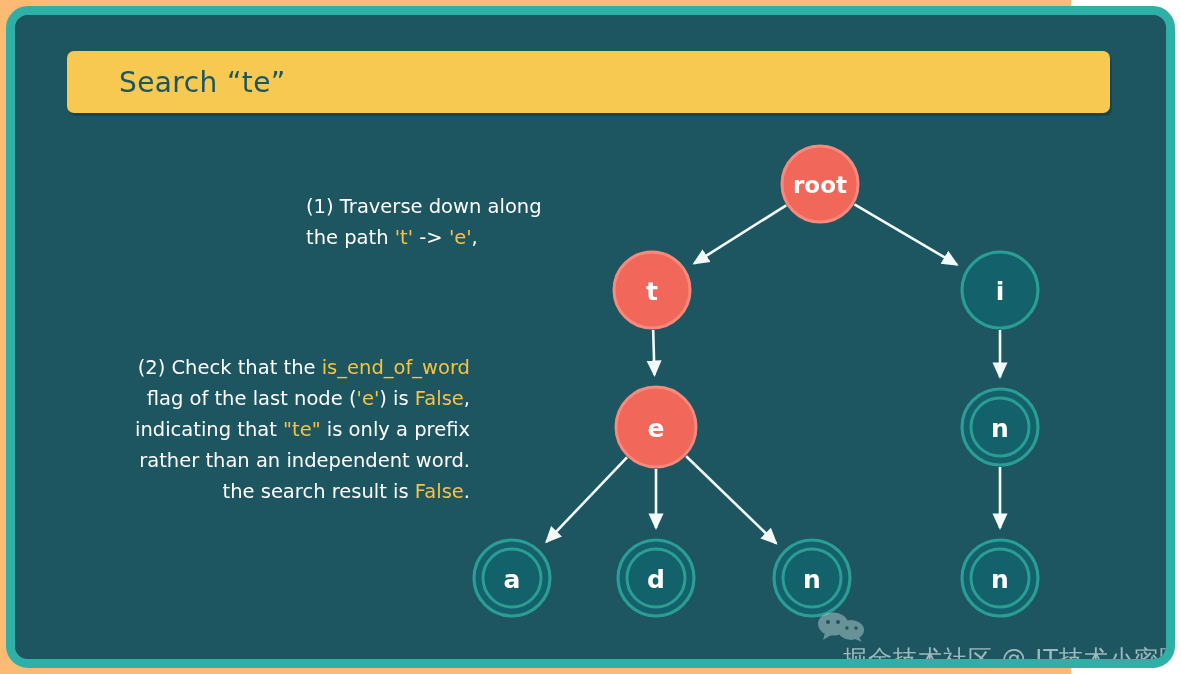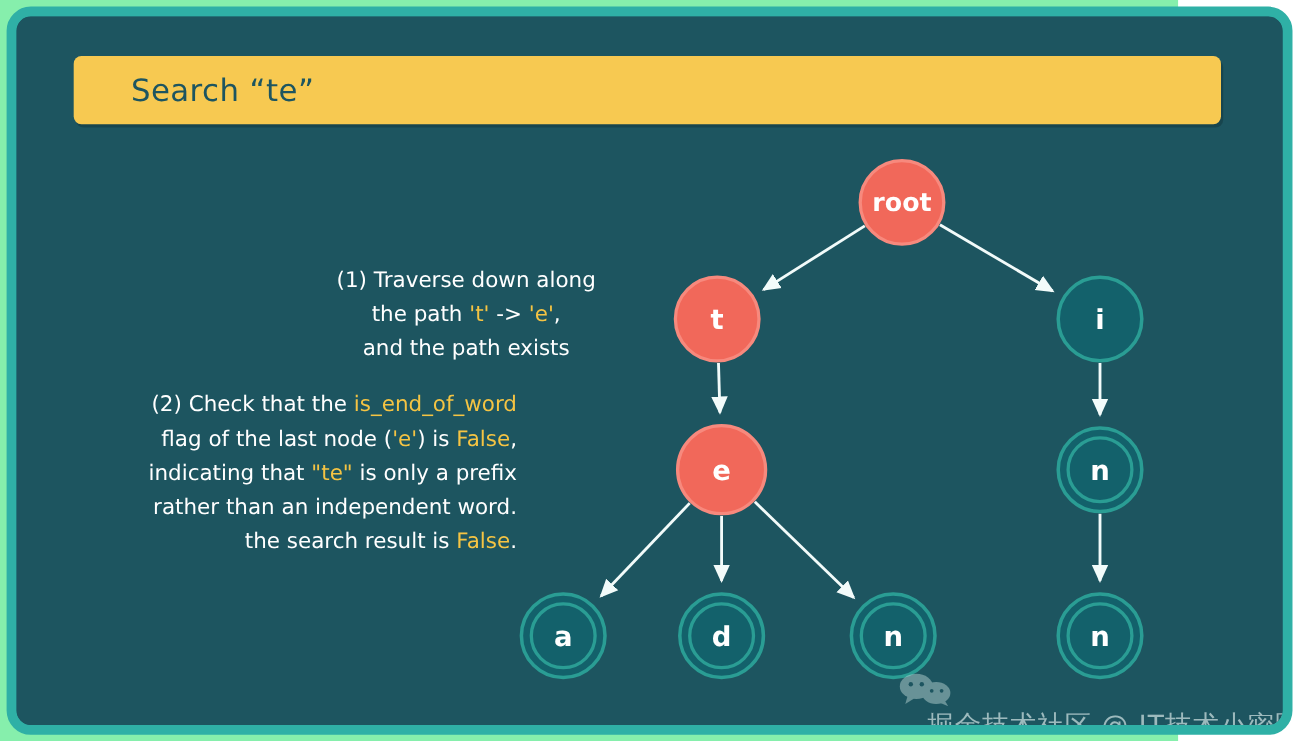--- a/index.html
+++ b/index.html
@@ -11,21 +11,21 @@
     width: 1181px;
     height: 674px;
     font-family: "DejaVu Sans", sans-serif;
     overflow: hidden;
   }
 
   #slide {
     position: relative;
     width: 1071px;
     height: 674px;
-    background: #86efac;
+    background: #fdba74;
     box-sizing: border-box;
   }
 
   
   .frame {
     position: absolute;
     left: 6px;
     top: 6px;
     width: 1169px;
     height: 662px;
@@ -75,22 +75,21 @@
     color: #ffffff;
     font-family: "DejaVu Sans", sans-serif;
     font-size: 19.5px;
     line-height: 31px;
     white-space: pre;
   }
   .note .hl { color: #f5c443; }
   .note-1 {
     left: 291px;
     top: 176px;
-    text-align: center;
-    margin-top: 48px;
+    text-align: left;
   }
   .note-2 {
     left: 82px;
     top: 337px;
     text-align: right;
   }
   .note-2 .indent { display: inline-block; width: 38px; }
 
   
   .tree {
@@ -144,21 +143,21 @@
 <body>
 
 <div id="slide">
   <div class="frame">
     <div class="canvas">
 
       <div class="title-bar">
         <div class="title-text">Search “te”</div>
       </div>
 
-      <div class="note note-1"><div><span>(1) Traverse down along</span></div><div><span>the path </span><span class="hl">'t'</span><span> -&gt; </span><span class="hl">'e'</span><span>,</span></div><div><span>and the path exists</span></div></div>
+      <div class="note note-1"><div><span>(1) Traverse down along</span></div><div><span>the path </span><span class="hl">'t'</span><span> -&gt; </span><span class="hl">'e'</span><span>,</span></div></div>
 
       <div class="note note-2"><div><span>(2) Check that the </span><span class="hl">is_end_of_word</span></div><div><span class="indent"></span><span>flag of the last node (</span><span class="hl">'e'</span><span>) is </span><span class="hl">False</span><span>,</span></div><div><span class="indent"></span><span>indicating that </span><span class="hl">"te"</span><span> is only a prefix</span></div><div><span class="indent"></span><span>rather than an independent word.</span></div><div><span class="indent"></span><span>the search result is </span><span class="hl">False</span><span>.</span></div></div>
 
       <svg class="tree" viewBox="0 0 1181 674" xmlns="http://www.w3.org/2000/svg">
         <defs>
           <marker id="arrowhead" markerWidth="7" markerHeight="7" refX="5.6" refY="3.1" orient="auto" markerUnits="strokeWidth">
             <path d="M0,0.2 L6.4,3.1 L0,6 z" fill="#f2fbfa"></path>
           </marker>
         </defs>
         <g id="edge-layer">

